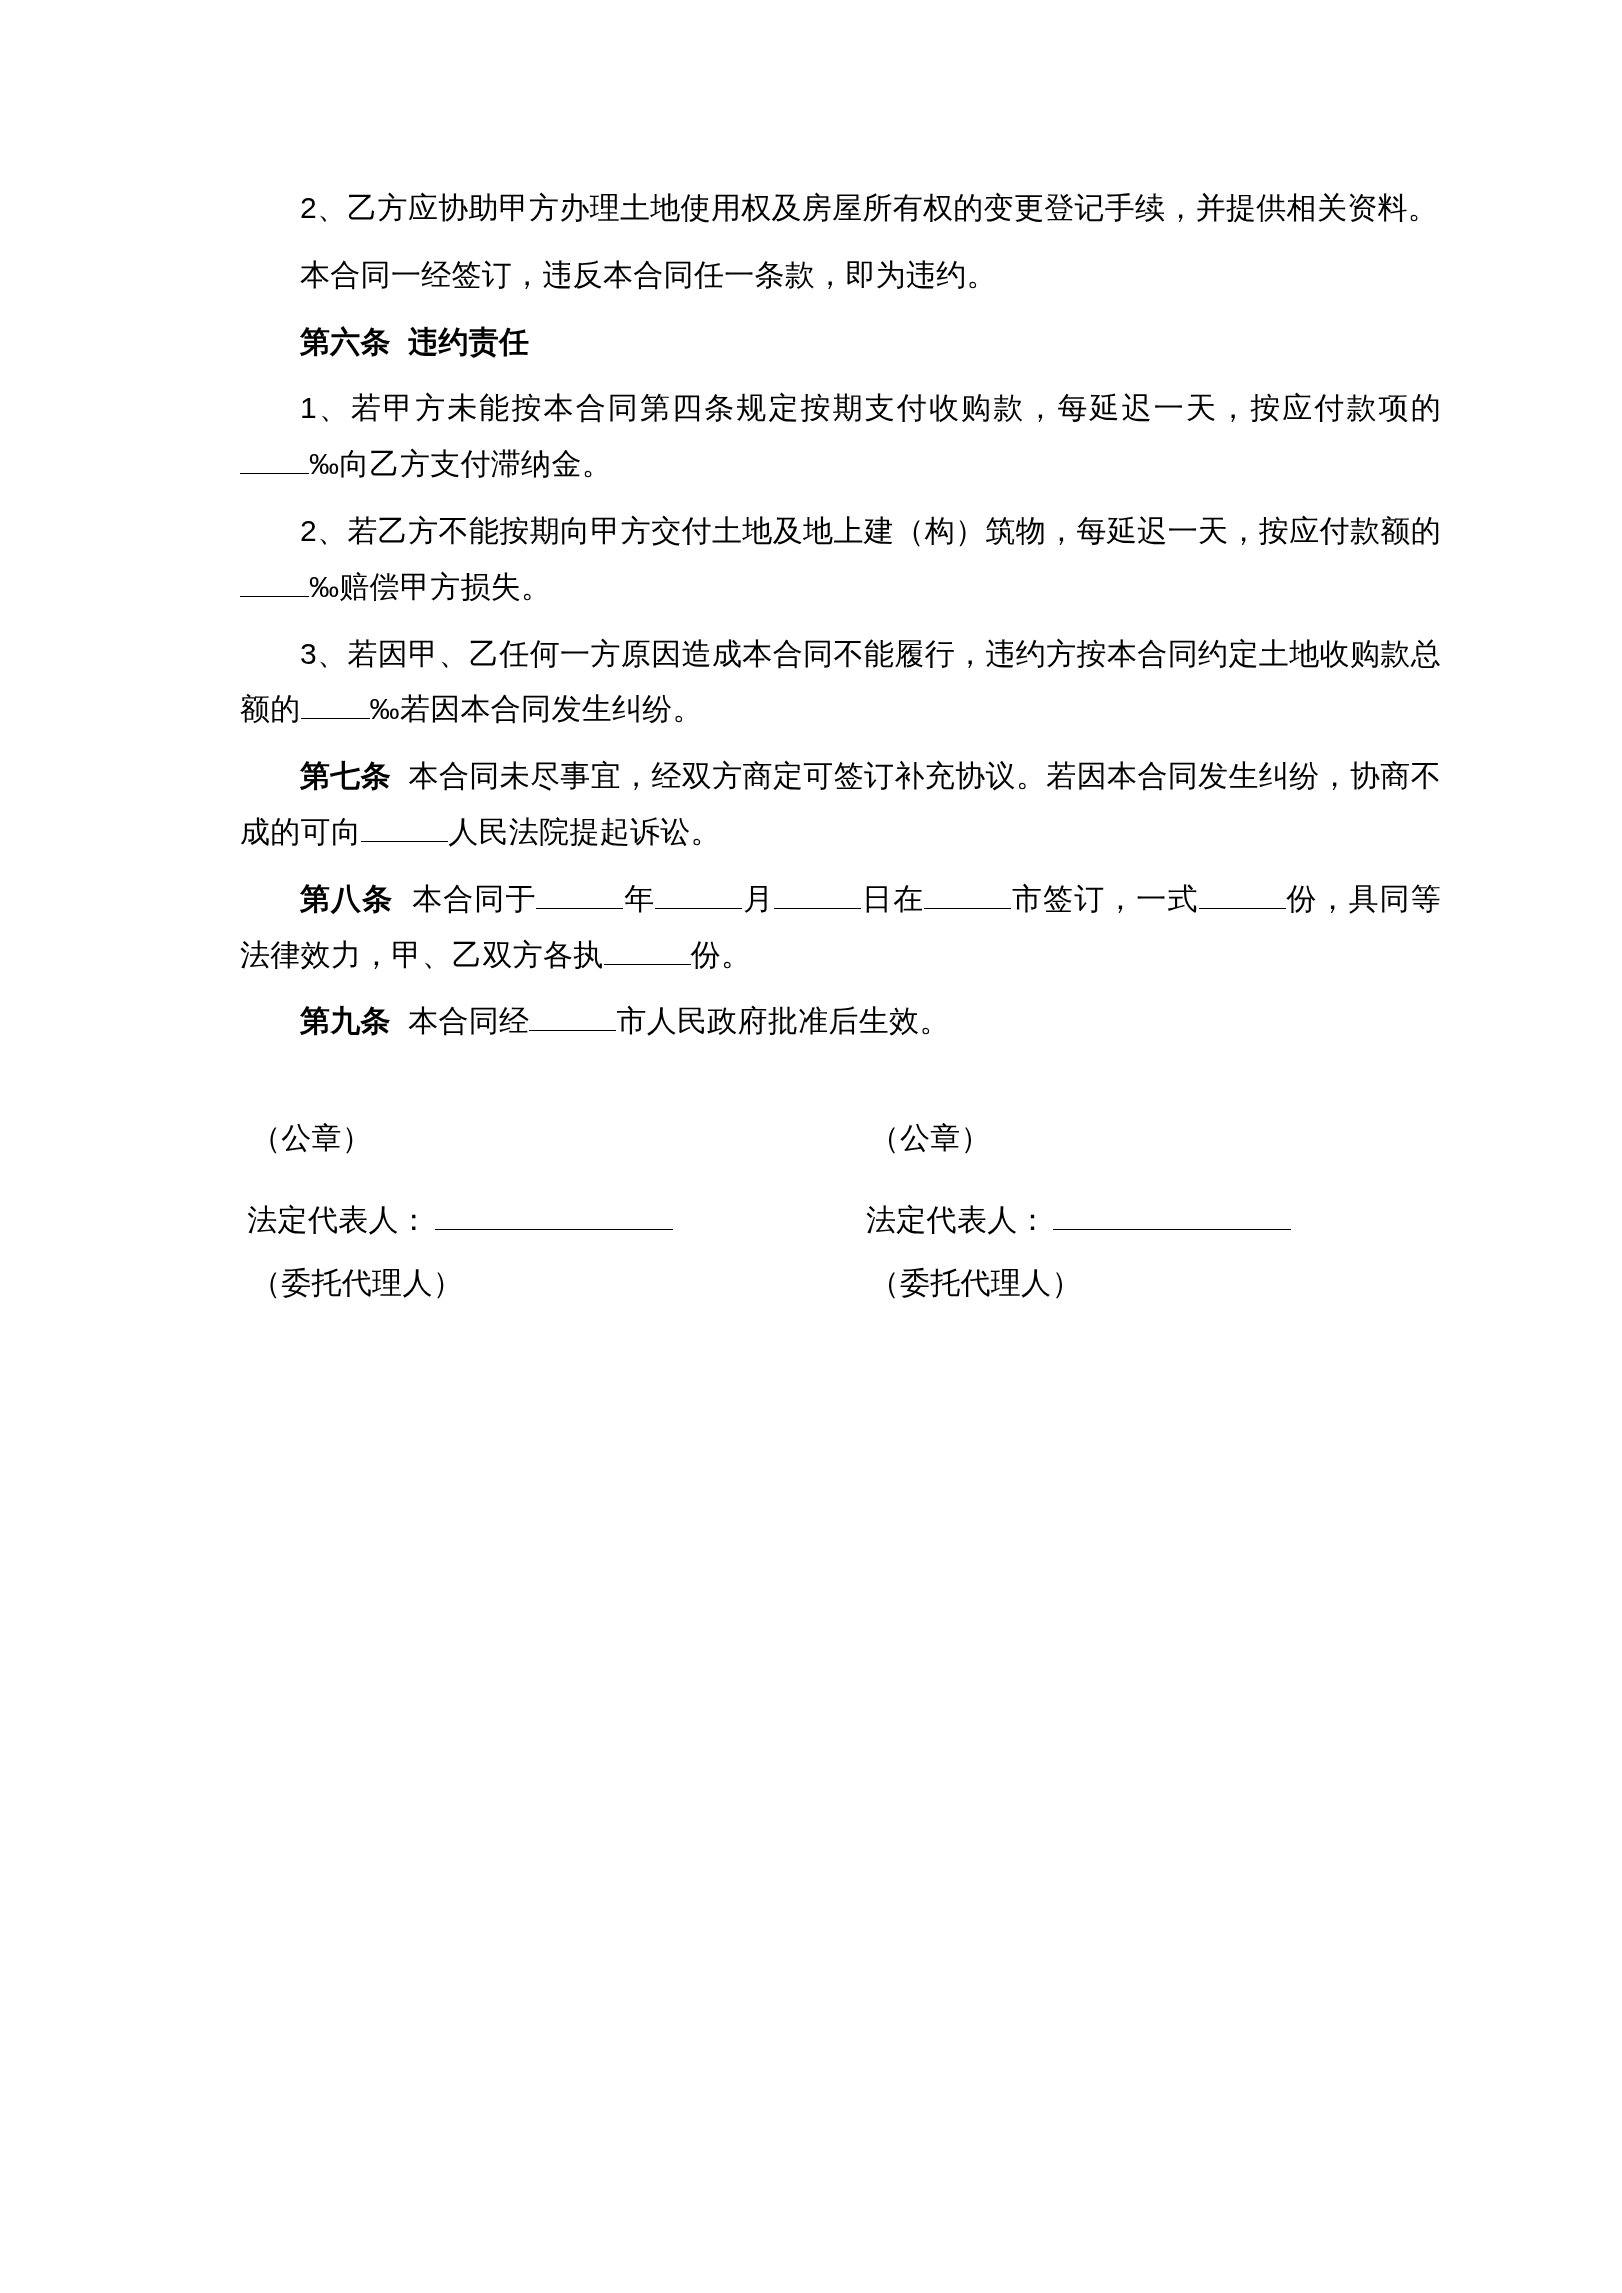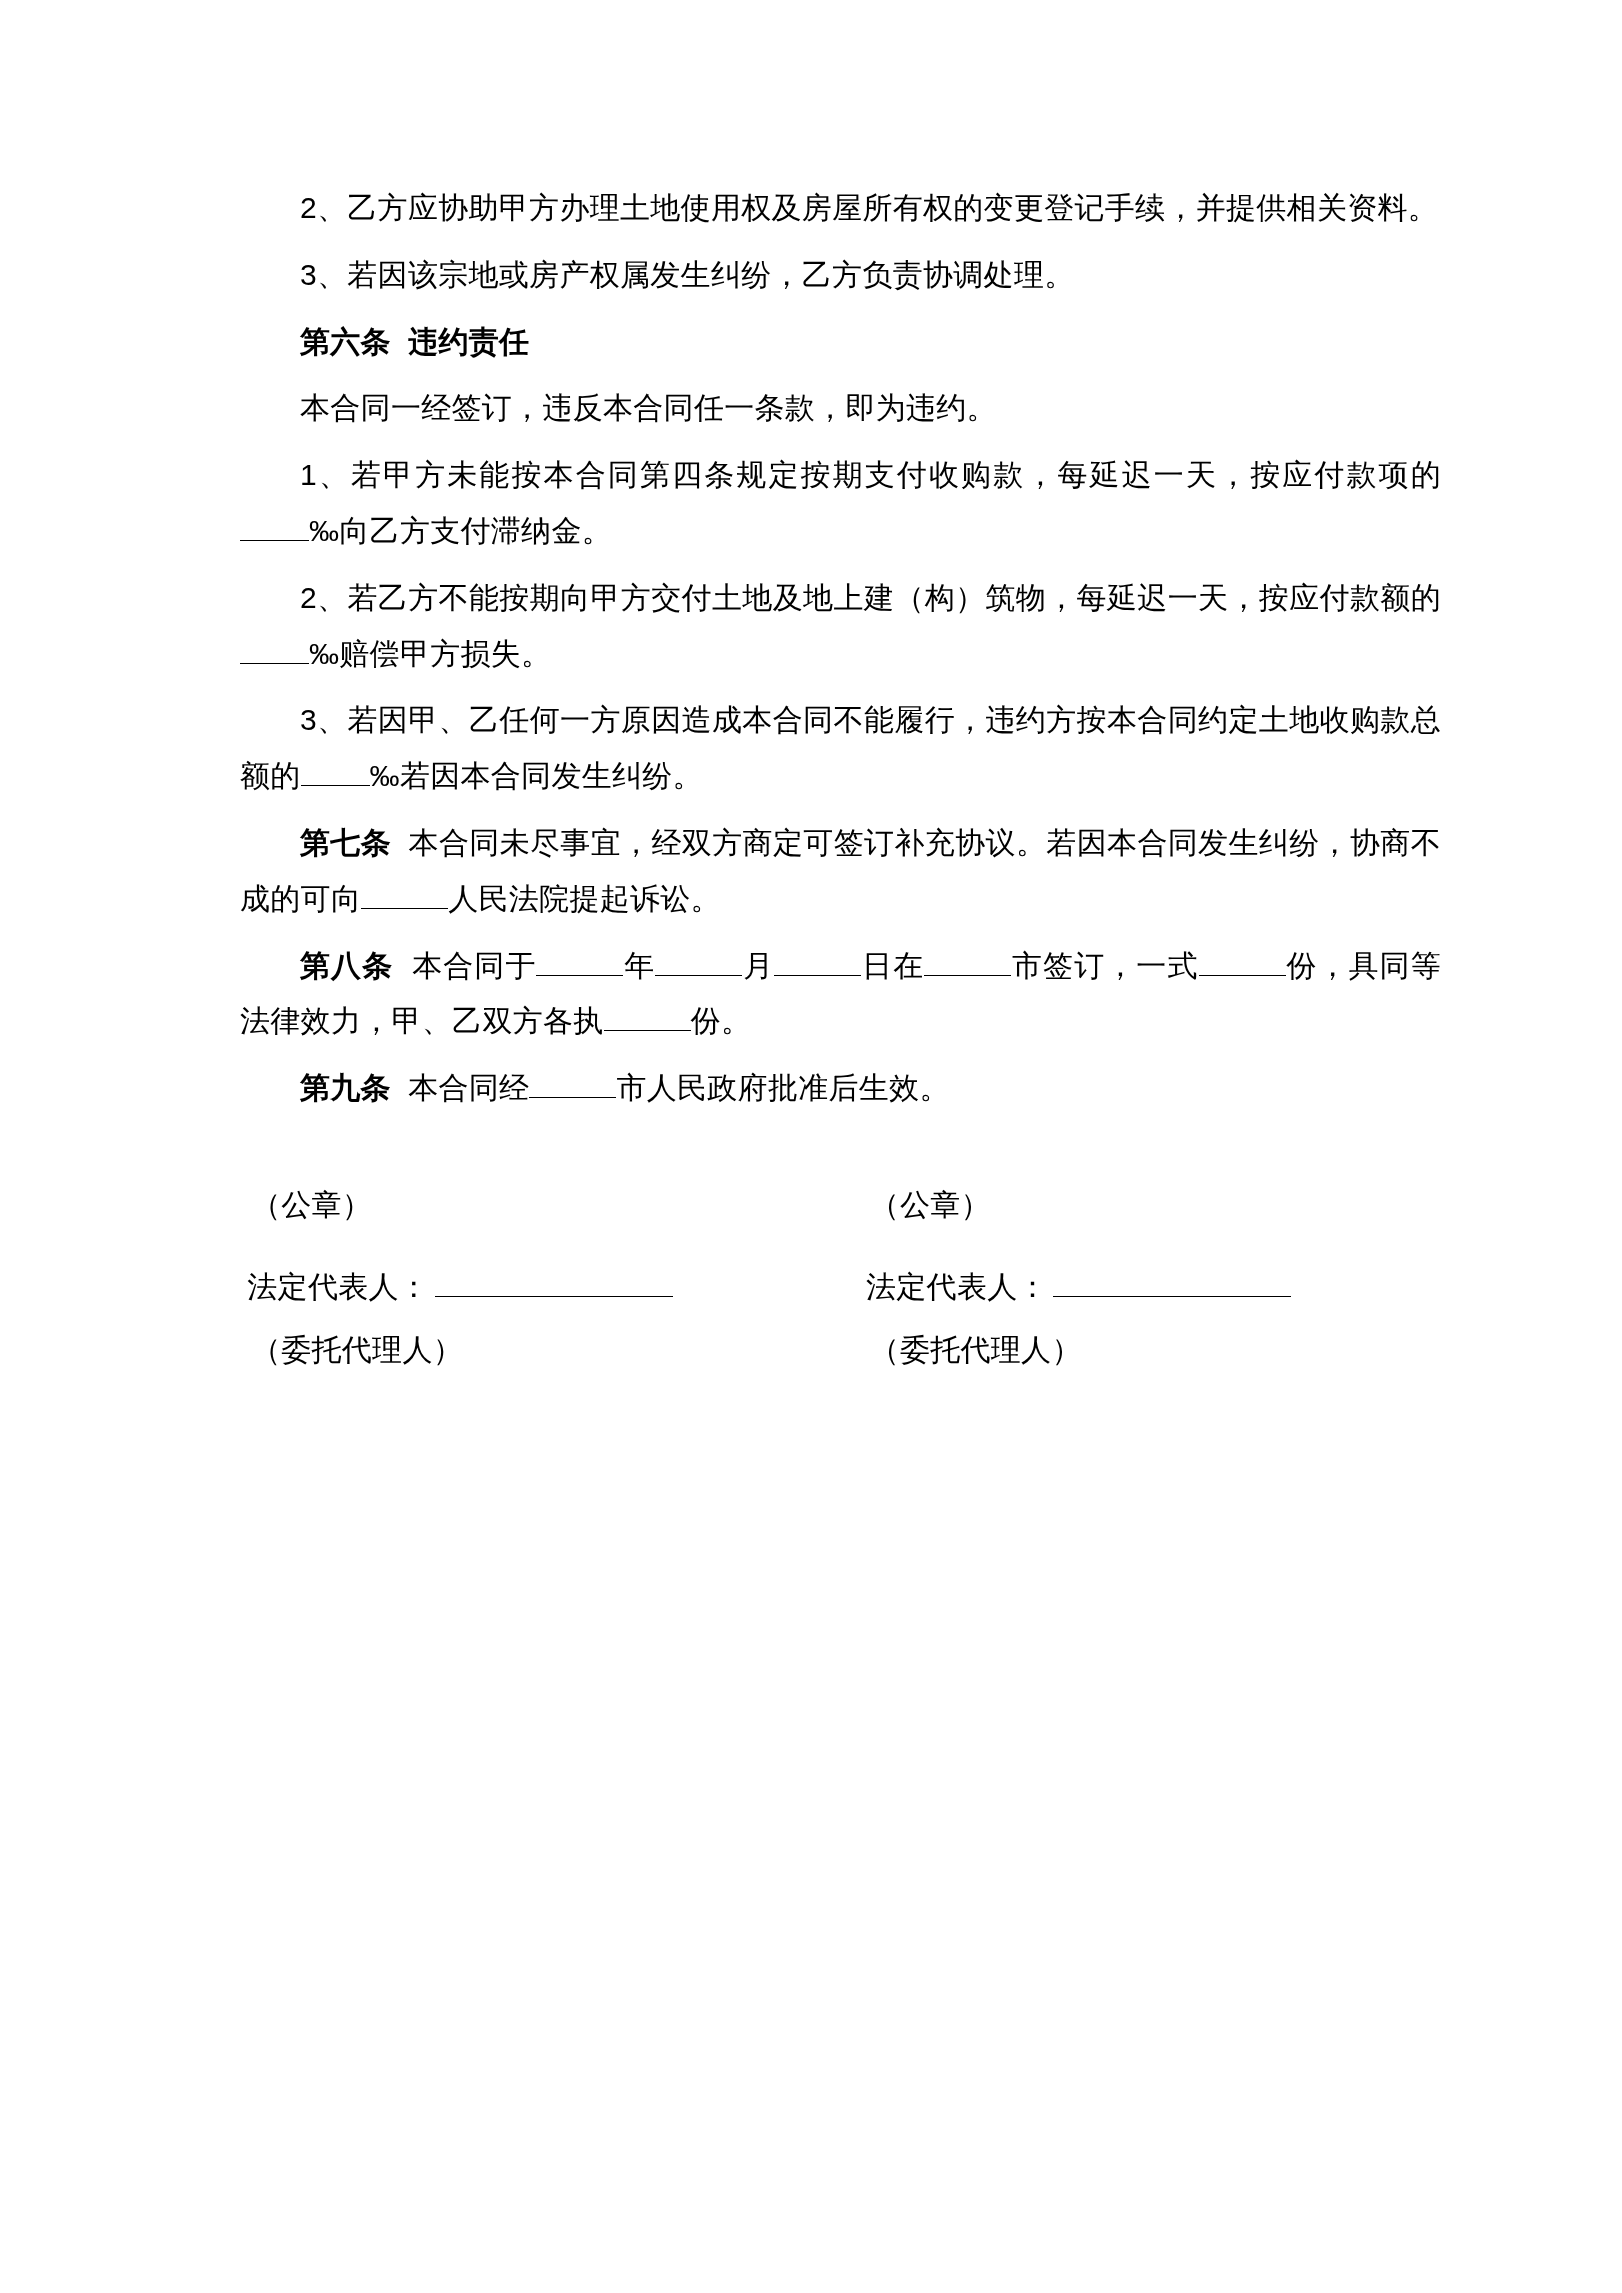--- a/index.html
+++ b/index.html
@@ -79,27 +79,26 @@
   }
 </style>
 </head>
 <body>
 
 <div class="page">
   <div class="doc-body">
 
     <p class="para">2、乙方应协助甲方办理土地使用权及房屋所有权的变更登记手续，并提供相关资料。</p>
 
-    <p class="para">3、若因该宗地或房产权属发生纠纷，乙方负责协调处理。</p>
+
+    <p class="para">本合同一经签订，违反本合同任一条款，即为违约。</p>
 
     <p class="para">
       <span class="clause-title">第六条</span><span>&nbsp; </span><span class="clause-title">违约责任</span>
     </p>
-
-    <p class="para">本合同一经签订，违反本合同任一条款，即为违约。</p>
 
     <p class="para">
       <span>1、若甲方未能按本合同第四条规定按期支付收购款，每延迟一天，按应付款项的</span><span class="blank b-sm"></span><span>‰向乙方支付滞纳金。</span>
     </p>
 
     <p class="para">
       <span>2、若乙方不能按期向甲方交付土地及地上建（构）筑物，每延迟一天，按应付款额的</span><span class="blank b-sm"></span><span>‰赔偿甲方损失。</span>
     </p>
 
     <p class="para">

